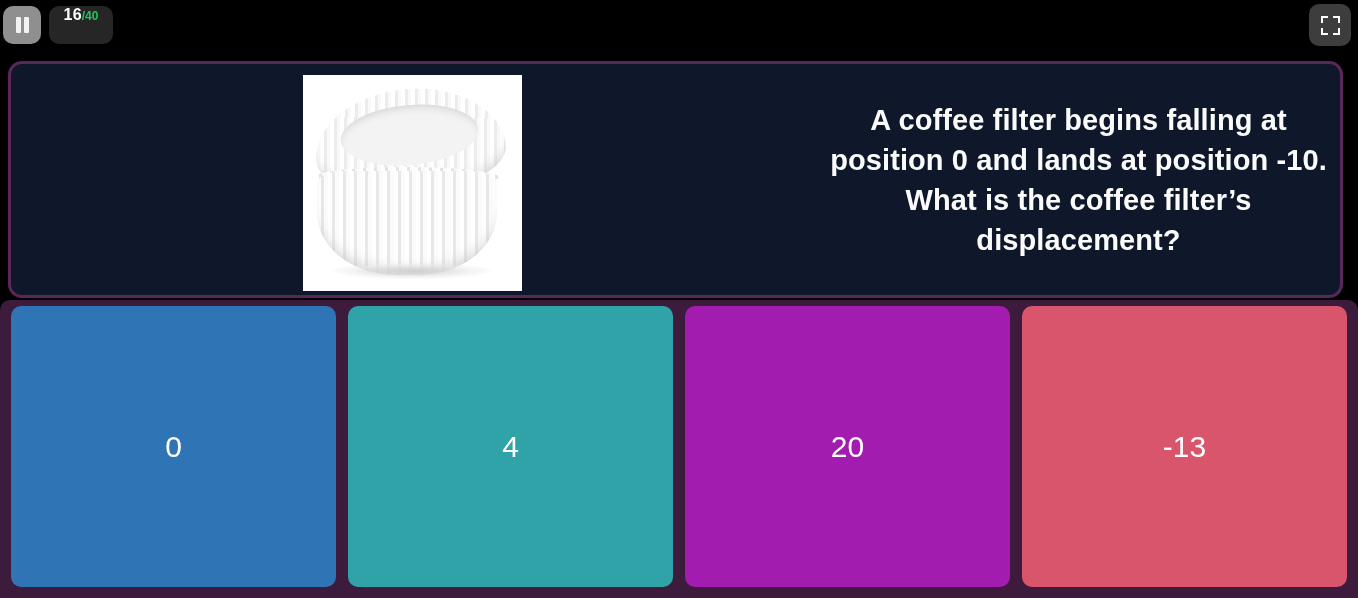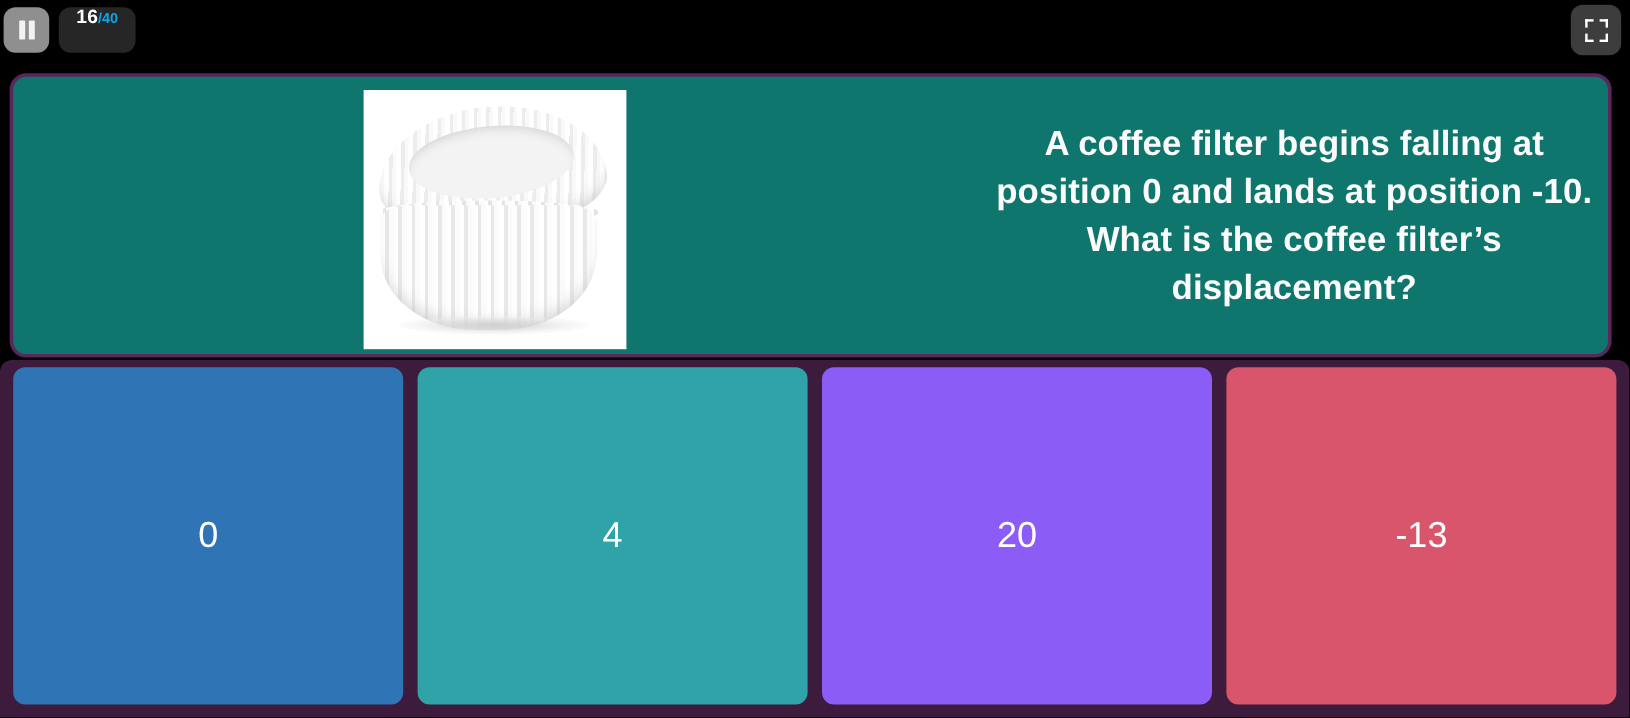--- a/index.html
+++ b/index.html
@@ -70,21 +70,21 @@
     color: #ffffff;
   }
   .progress-current {
     font-size: 16px;
     font-weight: bold;
     letter-spacing: 0.2px;
   }
   .progress-total {
     font-size: 12px;
     font-weight: bold;
-    color: #0ea5e9;
+    color: #22c55e;
     text-align: right;
   }
 
   .fullscreen-button {
     position: absolute;
     right: 7px;
     top: 4px;
     width: 42px;
     height: 42px;
     border-radius: 10px;
@@ -283,21 +283,21 @@
       <span class="fs-glyph">
         <span class="tl"></span>
           <span class="tr"></span>
         <span class="bl"></span>
           <span class="br"></span>
       </span>
     </div>
 
   </div>
 
-  <div class="question-card" style="background: #0f766e; border-color: rgb(91, 38, 89);">
+  <div class="question-card" style="background: #0f172a; border-color: rgb(91, 38, 89);">
 
     <div class="media-wrap">
       <div class="media-photo">
         <div class="filter-top">
           <div class="filter-top-inner"></div>
         </div>
         <div class="filter-rim"></div>
         <div class="filter-bottom"></div>
         <div class="filter-shadow"></div>
       </div>
@@ -311,21 +311,21 @@
     <div class="answers-row">
 
       <div class="answer-tile" style="background: rgb(47, 116, 181);">
         <span>0</span>
       </div>
 
       <div class="answer-tile" style="background: rgb(47, 163, 167);">
         <span>4</span>
       </div>
 
-      <div class="answer-tile" style="background: #8b5cf6;">
+      <div class="answer-tile" style="background: #a21caf;">
         <span>20</span>
       </div>
 
       <div class="answer-tile" style="background: rgb(217, 85, 108);">
         <span>-13</span>
       </div>
 
     </div>
   </div>
 

